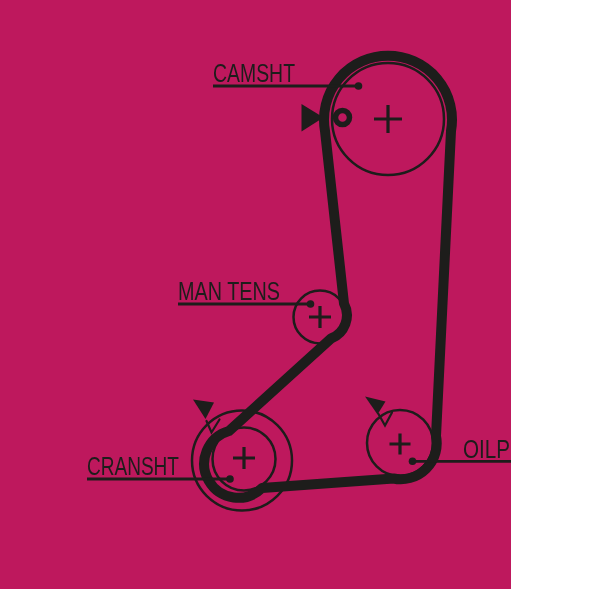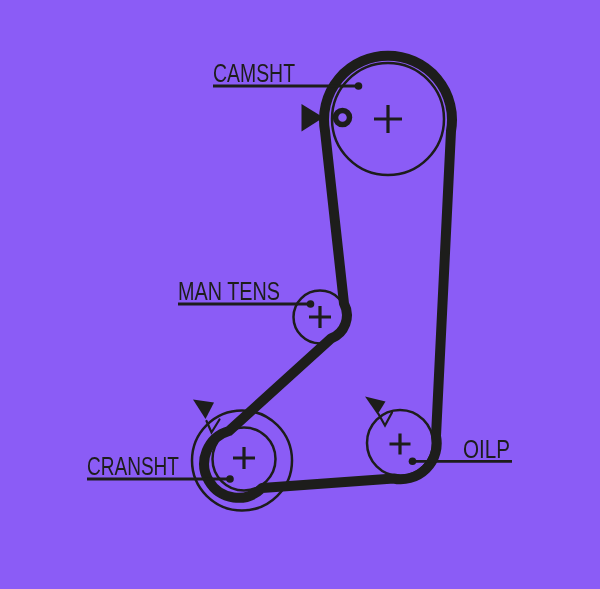--- a/index.html
+++ b/index.html
@@ -2,23 +2,23 @@
 <html><head>
 <meta charset="utf-8">
 <style>
   html, body {
     margin: 0;
     padding: 0;
     background: #ffffff;
   }
   .stage {
     position: relative;
-    width: 600px;
+    width: 511px;
     height: 589px;
-    background: #8b5cf6;
+    background: #be185d;
     overflow: hidden;
   }
   svg { display: block; }
   .rim {
     fill: none;
     stroke: #1d1d1b;
     stroke-width: 2.5;
   }
   .cross {
     fill: none;

